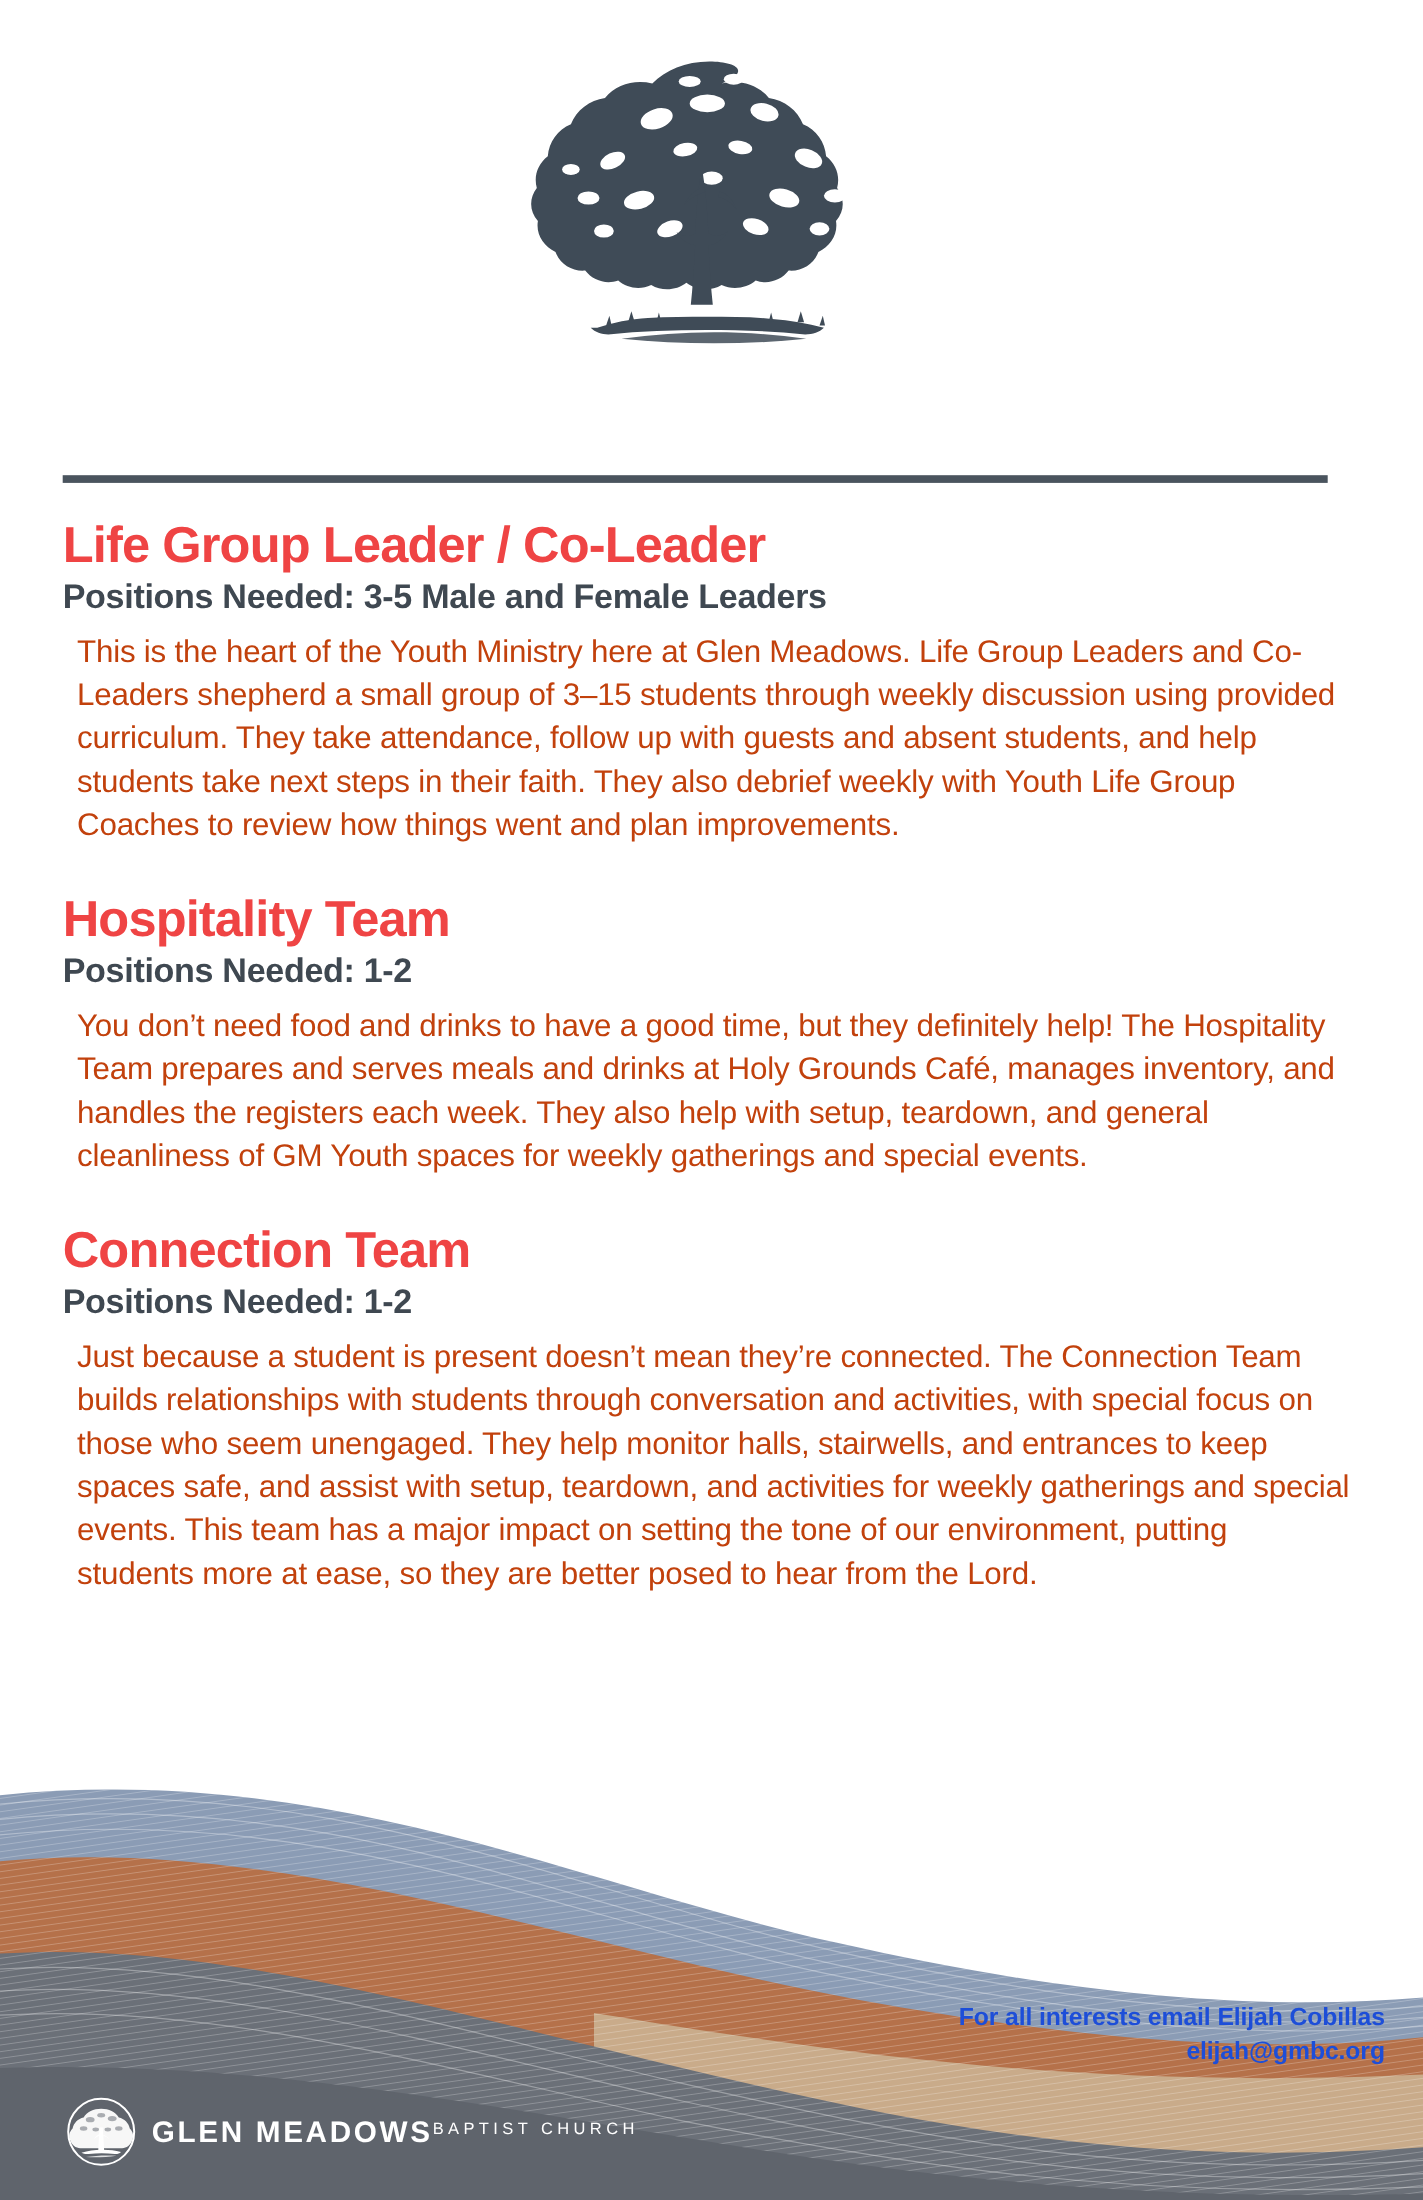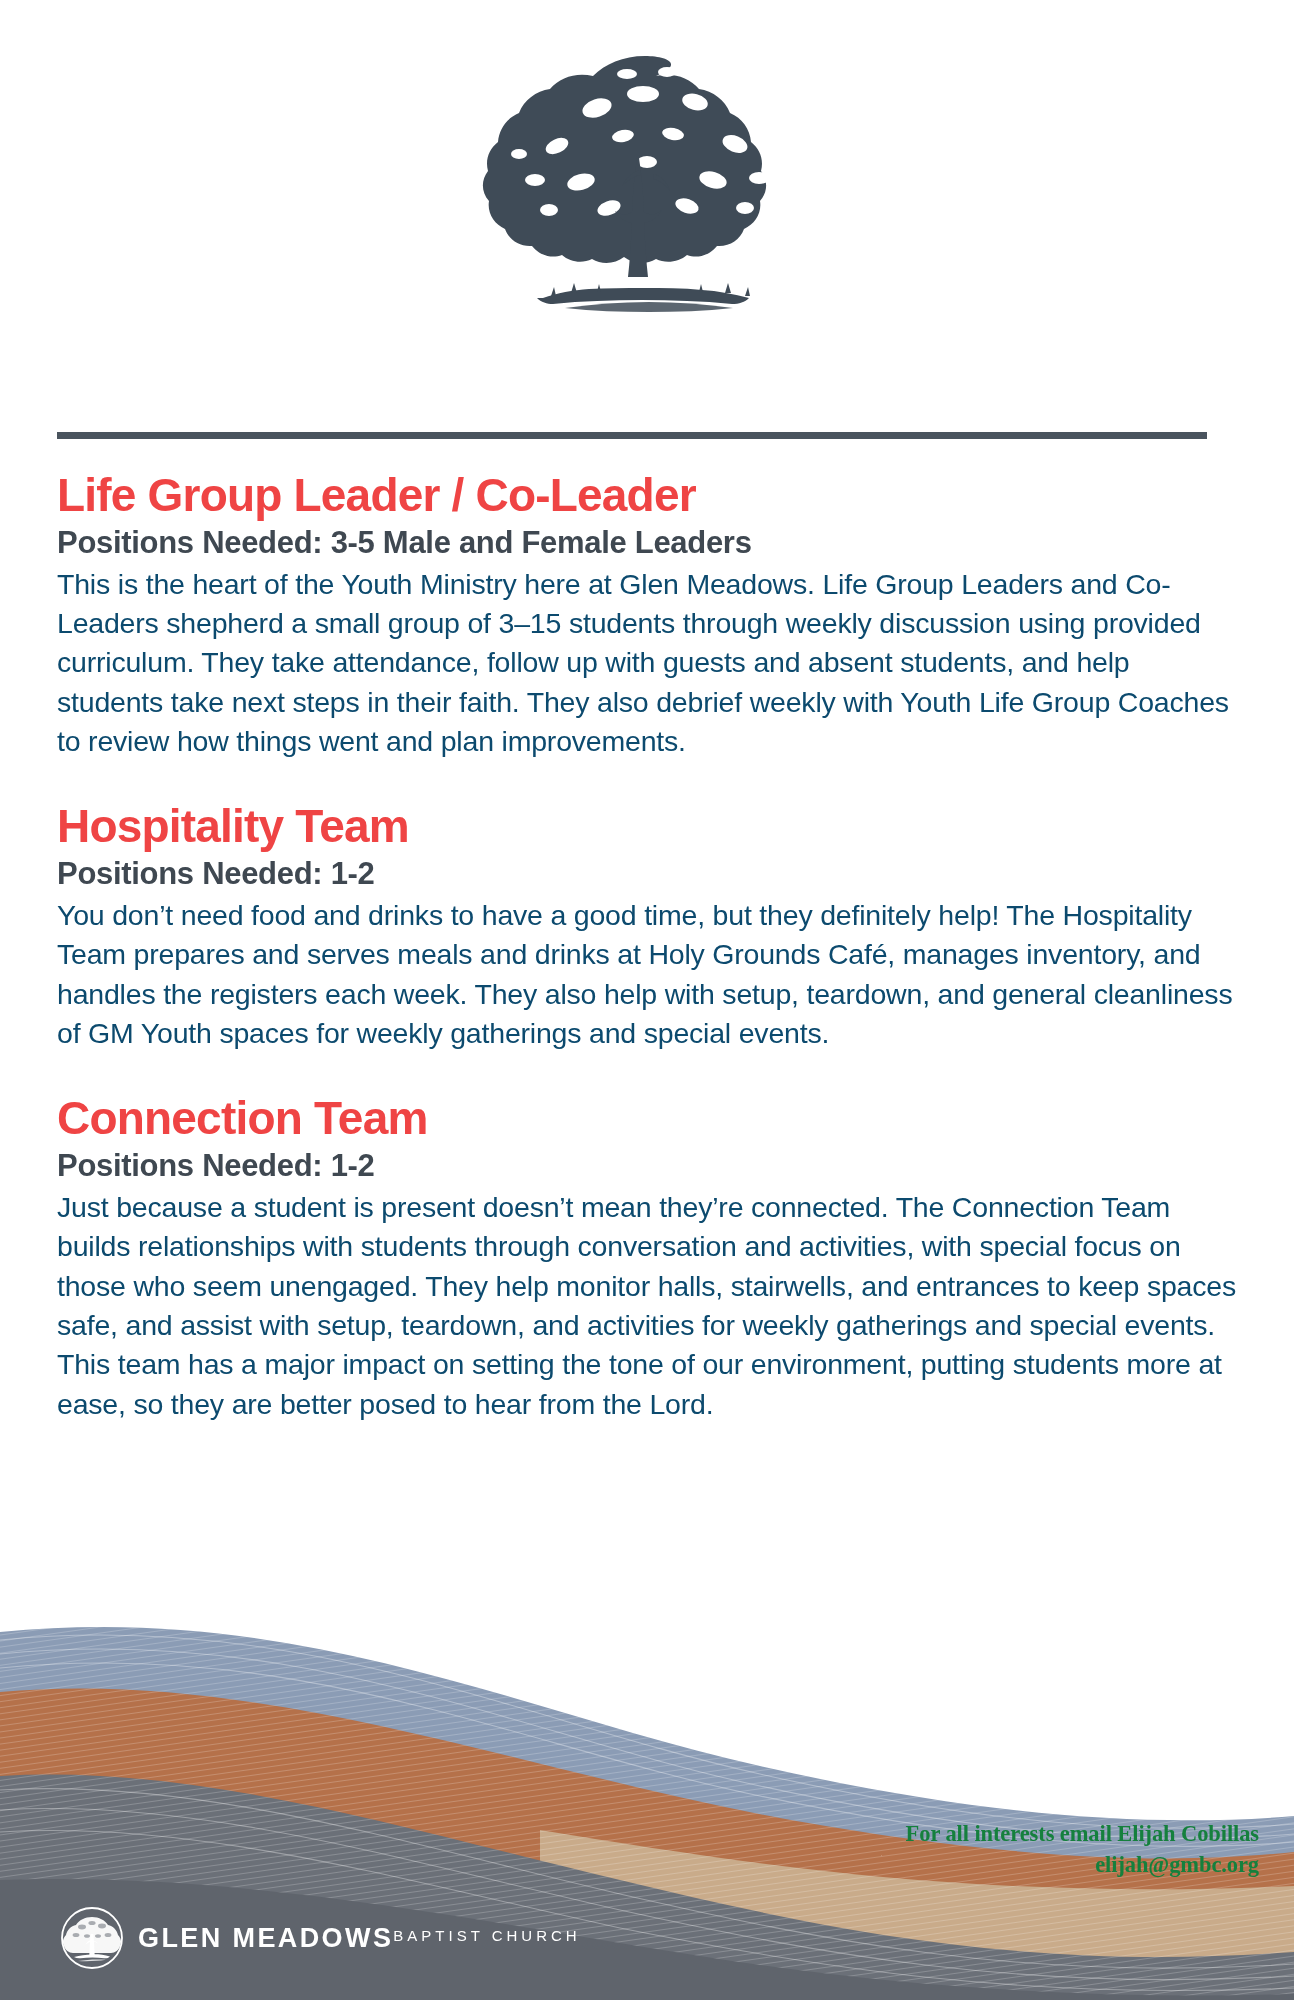--- a/index.html
+++ b/index.html
@@ -32,33 +32,33 @@
   .section{margin-bottom:14px;}
   .section-head{
     font-size:46px;font-weight:700;color:#ef4444;
     letter-spacing:-0.8px;line-height:1.12;margin:0 0 2px 0;
   }
   .positions{
     font-size:31px;font-weight:700;color:#3f4851;
     letter-spacing:-0.3px;line-height:1.2;margin:0 0 4px 0;
   }
   .body-text{
-    font-size:28.5px;line-height:1.38;color:#0c4a6e;
-    letter-spacing:-0.2px;margin:0;
+    font-size:28.5px;line-height:1.38;color:#c2410c;
+    letter-spacing:-0.2px;margin:13px;
   }
   .sec-gap{height:26px;}
 
   
   .footer{position:absolute;left:0;bottom:0;width:1294px;height:420px;overflow:hidden;}
   .footer svg{position:absolute;left:0;bottom:0;display:block;}
 
   .contact{
     position:absolute;right:35px;bottom:120px;text-align:right;
-    font-size:22.5px;font-weight:700;color:#15803d;line-height:1.38;
-    z-index:6;letter-spacing:-0.1px;font-family:Liberation Serif, serif;
+    font-size:22.5px;font-weight:700;color:#1d4ed8;line-height:1.38;
+    z-index:6;letter-spacing:-0.1px;
   }
   .contact .mail{font-weight:700;}
 
   
   .logo-lockup{
     position:absolute;left:60px;bottom:30px;display:flex;align-items:center;z-index:6;
   }
   .logo-mark{width:64px;height:64px;flex:0 0 64px;margin-right:14px;}
   .logo-text{display:flex;flex-direction:row;justify-content:center;}
   .logo-name{

